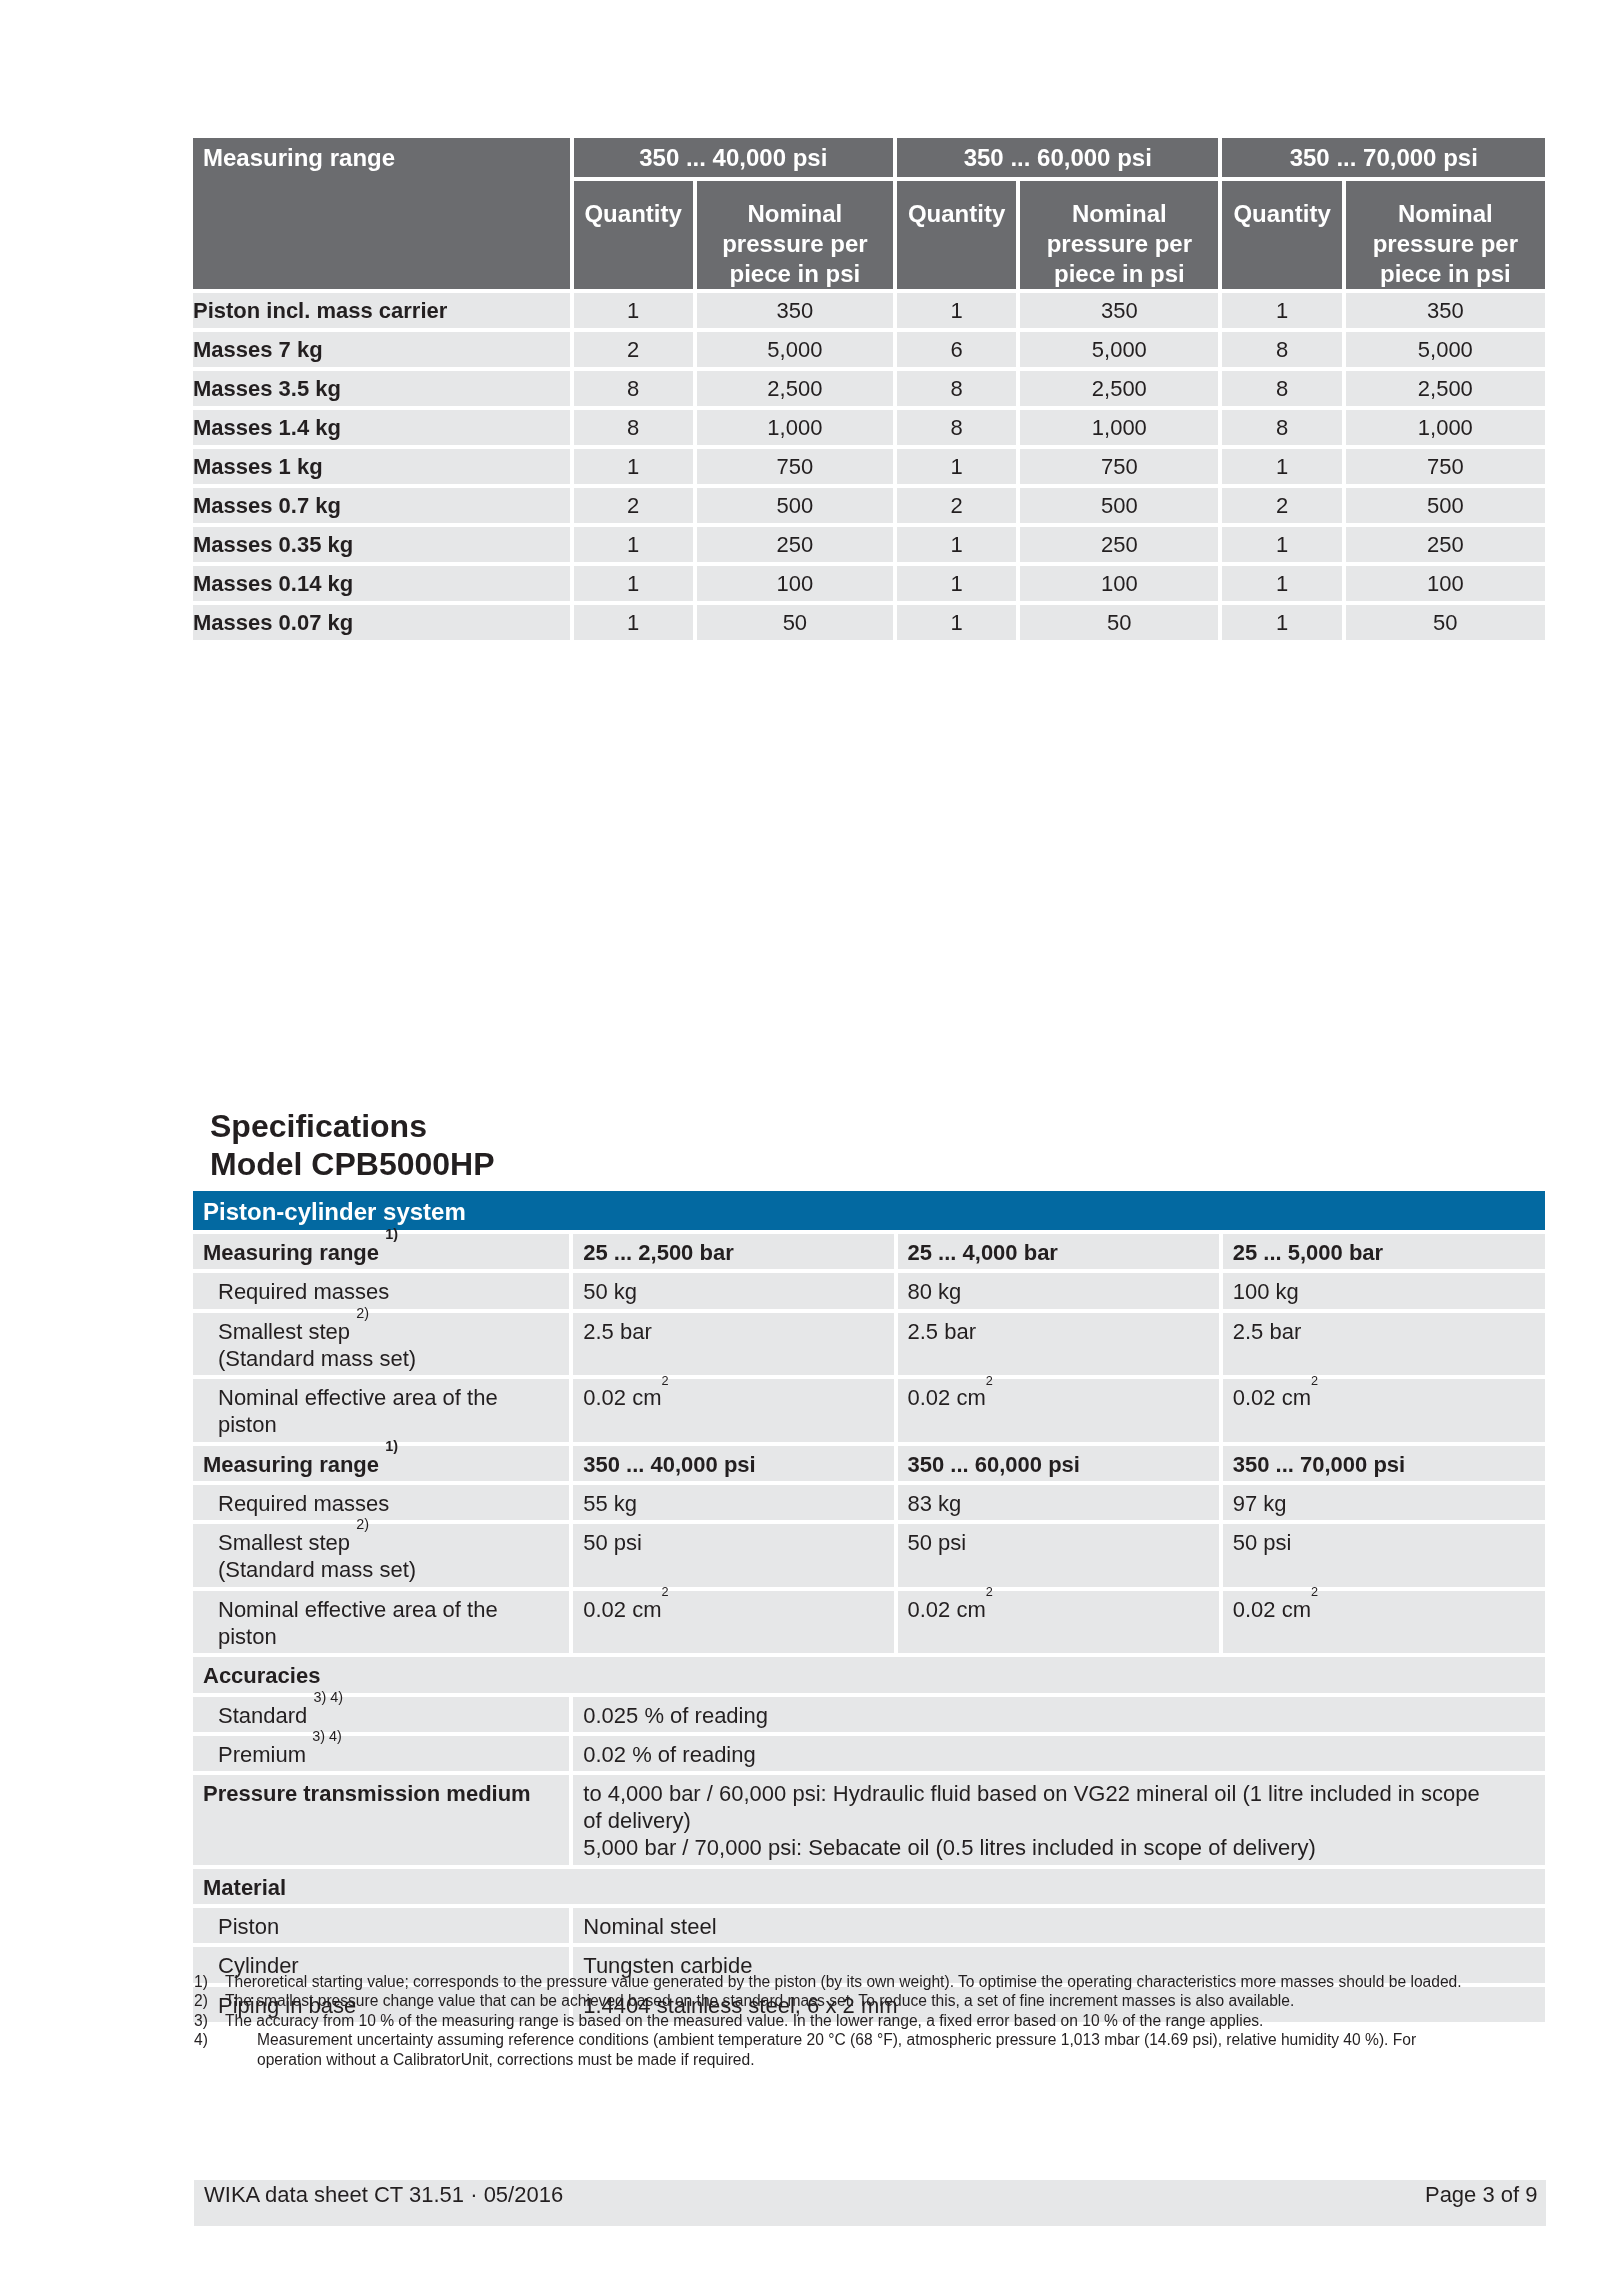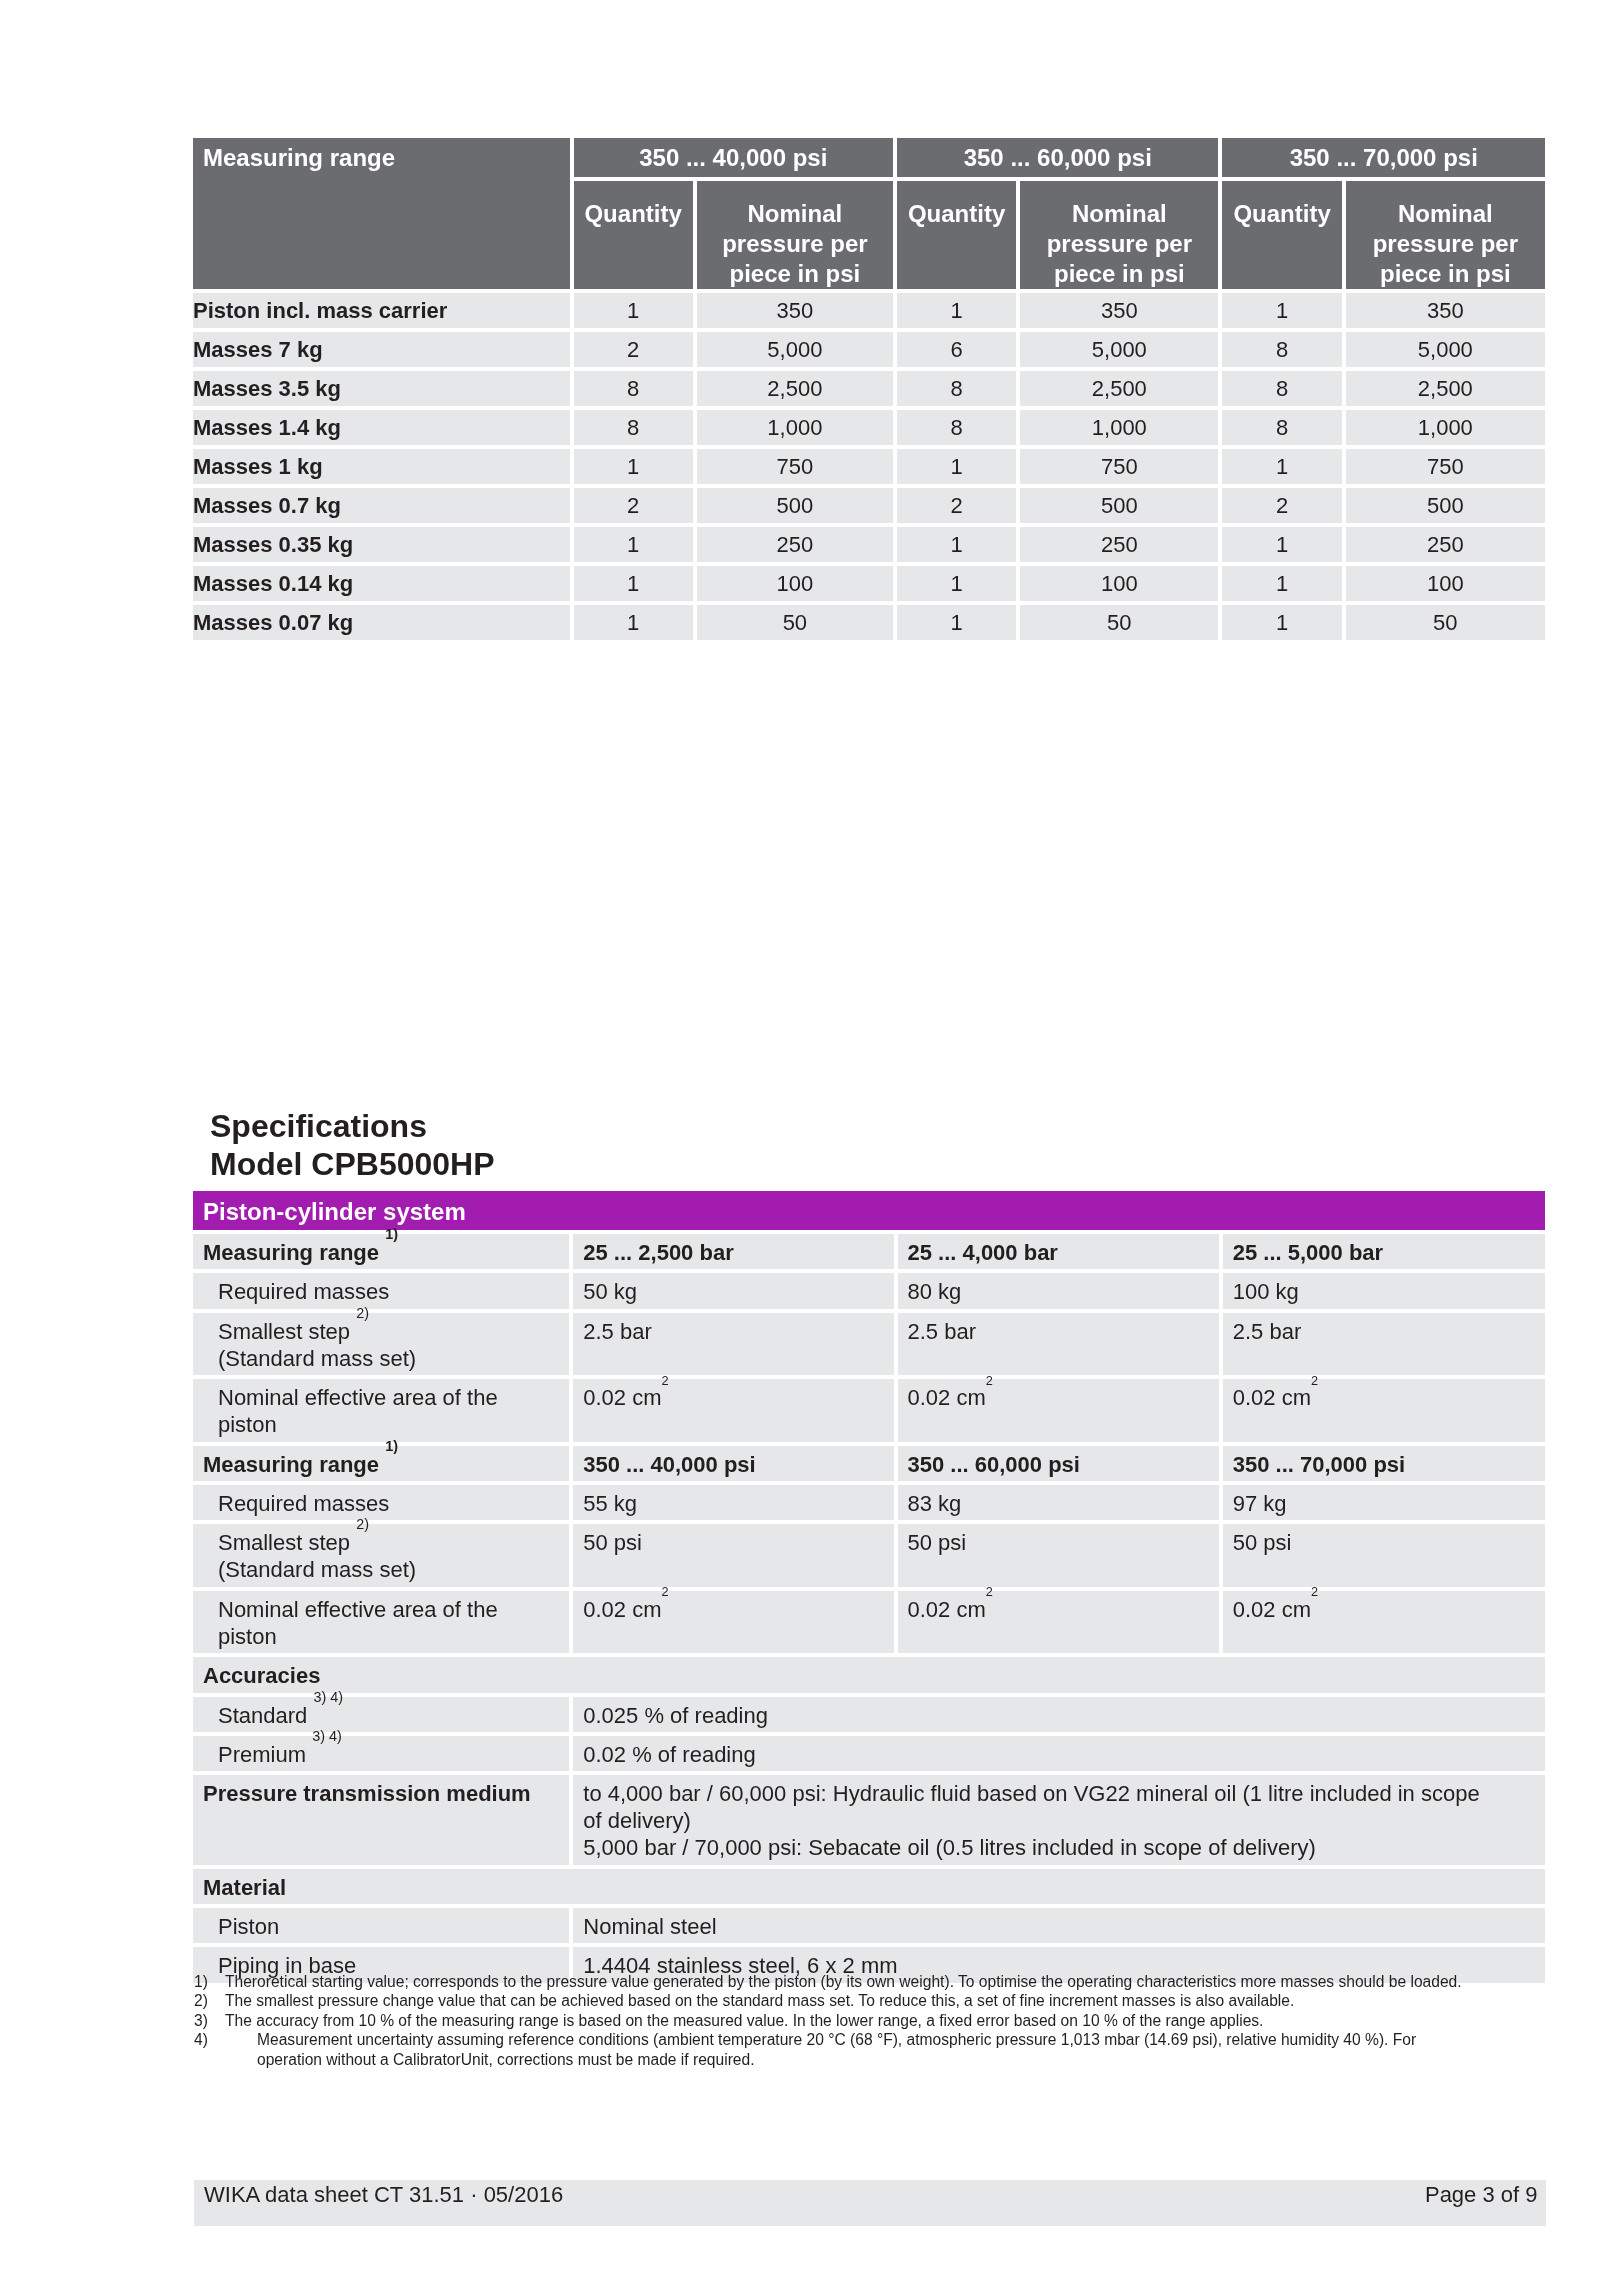--- a/index.html
+++ b/index.html
@@ -13,21 +13,21 @@
   #masses th.range { text-align: left; padding: 5px 10px; }
   #masses th.grp { height: 39px; text-align: center; padding-top: 5px; }
   #masses th.sub { height: 96px; text-align: center; padding-top: 18px; }
   #masses td { background: #e6e7e8; height: 35px; font-size: 22px; text-align: center; vertical-align: middle; }
   #masses td.lbl { text-align: left; font-weight: bold; }
   
   #spec-heading { position: absolute; left: 194px; top: 1091px; font-size: 32px; font-weight: bold; line-height: 38px; margin: 16px; color: #231f20; }
   
   #spec { top: 1187px; width: 1360px; }
   #spec td { background: #e6e7e8; font-size: 22px; line-height: 27px; vertical-align: top; padding: 5px 10px 3.4px 10px; height: 35px; text-align: left; }
-  #spec td.head { background: #a21caf; color: #ffffff; font-weight: bold; font-size: 24px; height: 39px; padding-top: 6.8px; }
+  #spec td.head { background: #0369a1; color: #ffffff; font-weight: bold; font-size: 24px; height: 39px; padding-top: 6.8px; }
   #spec td.bold { font-weight: bold; }
   #spec td.ind { padding-left: 25px; }
   #spec td.tall { height: 62px; }
   #spec td.xtall { height: 89px; }
   sup { font-size: 14.4px; vertical-align: top; position: relative; top: -5px; line-height: 0; }
   sup.sq { font-size: 12.7px; top: -3.4px; }
   
   #footnotes { position: absolute; left: 194px; top: 1972px; width: 1353px; font-size: 15.6px; line-height: 19.4px; color: #231f20; }
   .fn { display: flex; }
   .fn-num { width: 31px; flex: none; }
@@ -236,20 +236,24 @@
     </tr>
 
     <tr>
       <td colspan="4" class="bold">Material</td>
     </tr>
     <tr>
       <td class="ind">Piston</td>
       <td colspan="3">Nominal steel</td>
     </tr>
     <tr>
+      <td class="ind">Cylinder</td>
+      <td colspan="3">Tungsten carbide</td>
+    </tr>
+    <tr>
       <td class="ind">Piping in base</td>
       <td colspan="3">1.4404 stainless steel, 6 x 2 mm</td>
     </tr>
   </tbody>
 </table>
 
 <div id="footnotes">
   <div class="fn">
     <span class="fn-num">1)</span>
     <span class="fn-text">Theroretical starting value; corresponds to the pressure value generated by the piston (by its own weight). To optimise the operating characteristics more masses should be loaded.</span>

